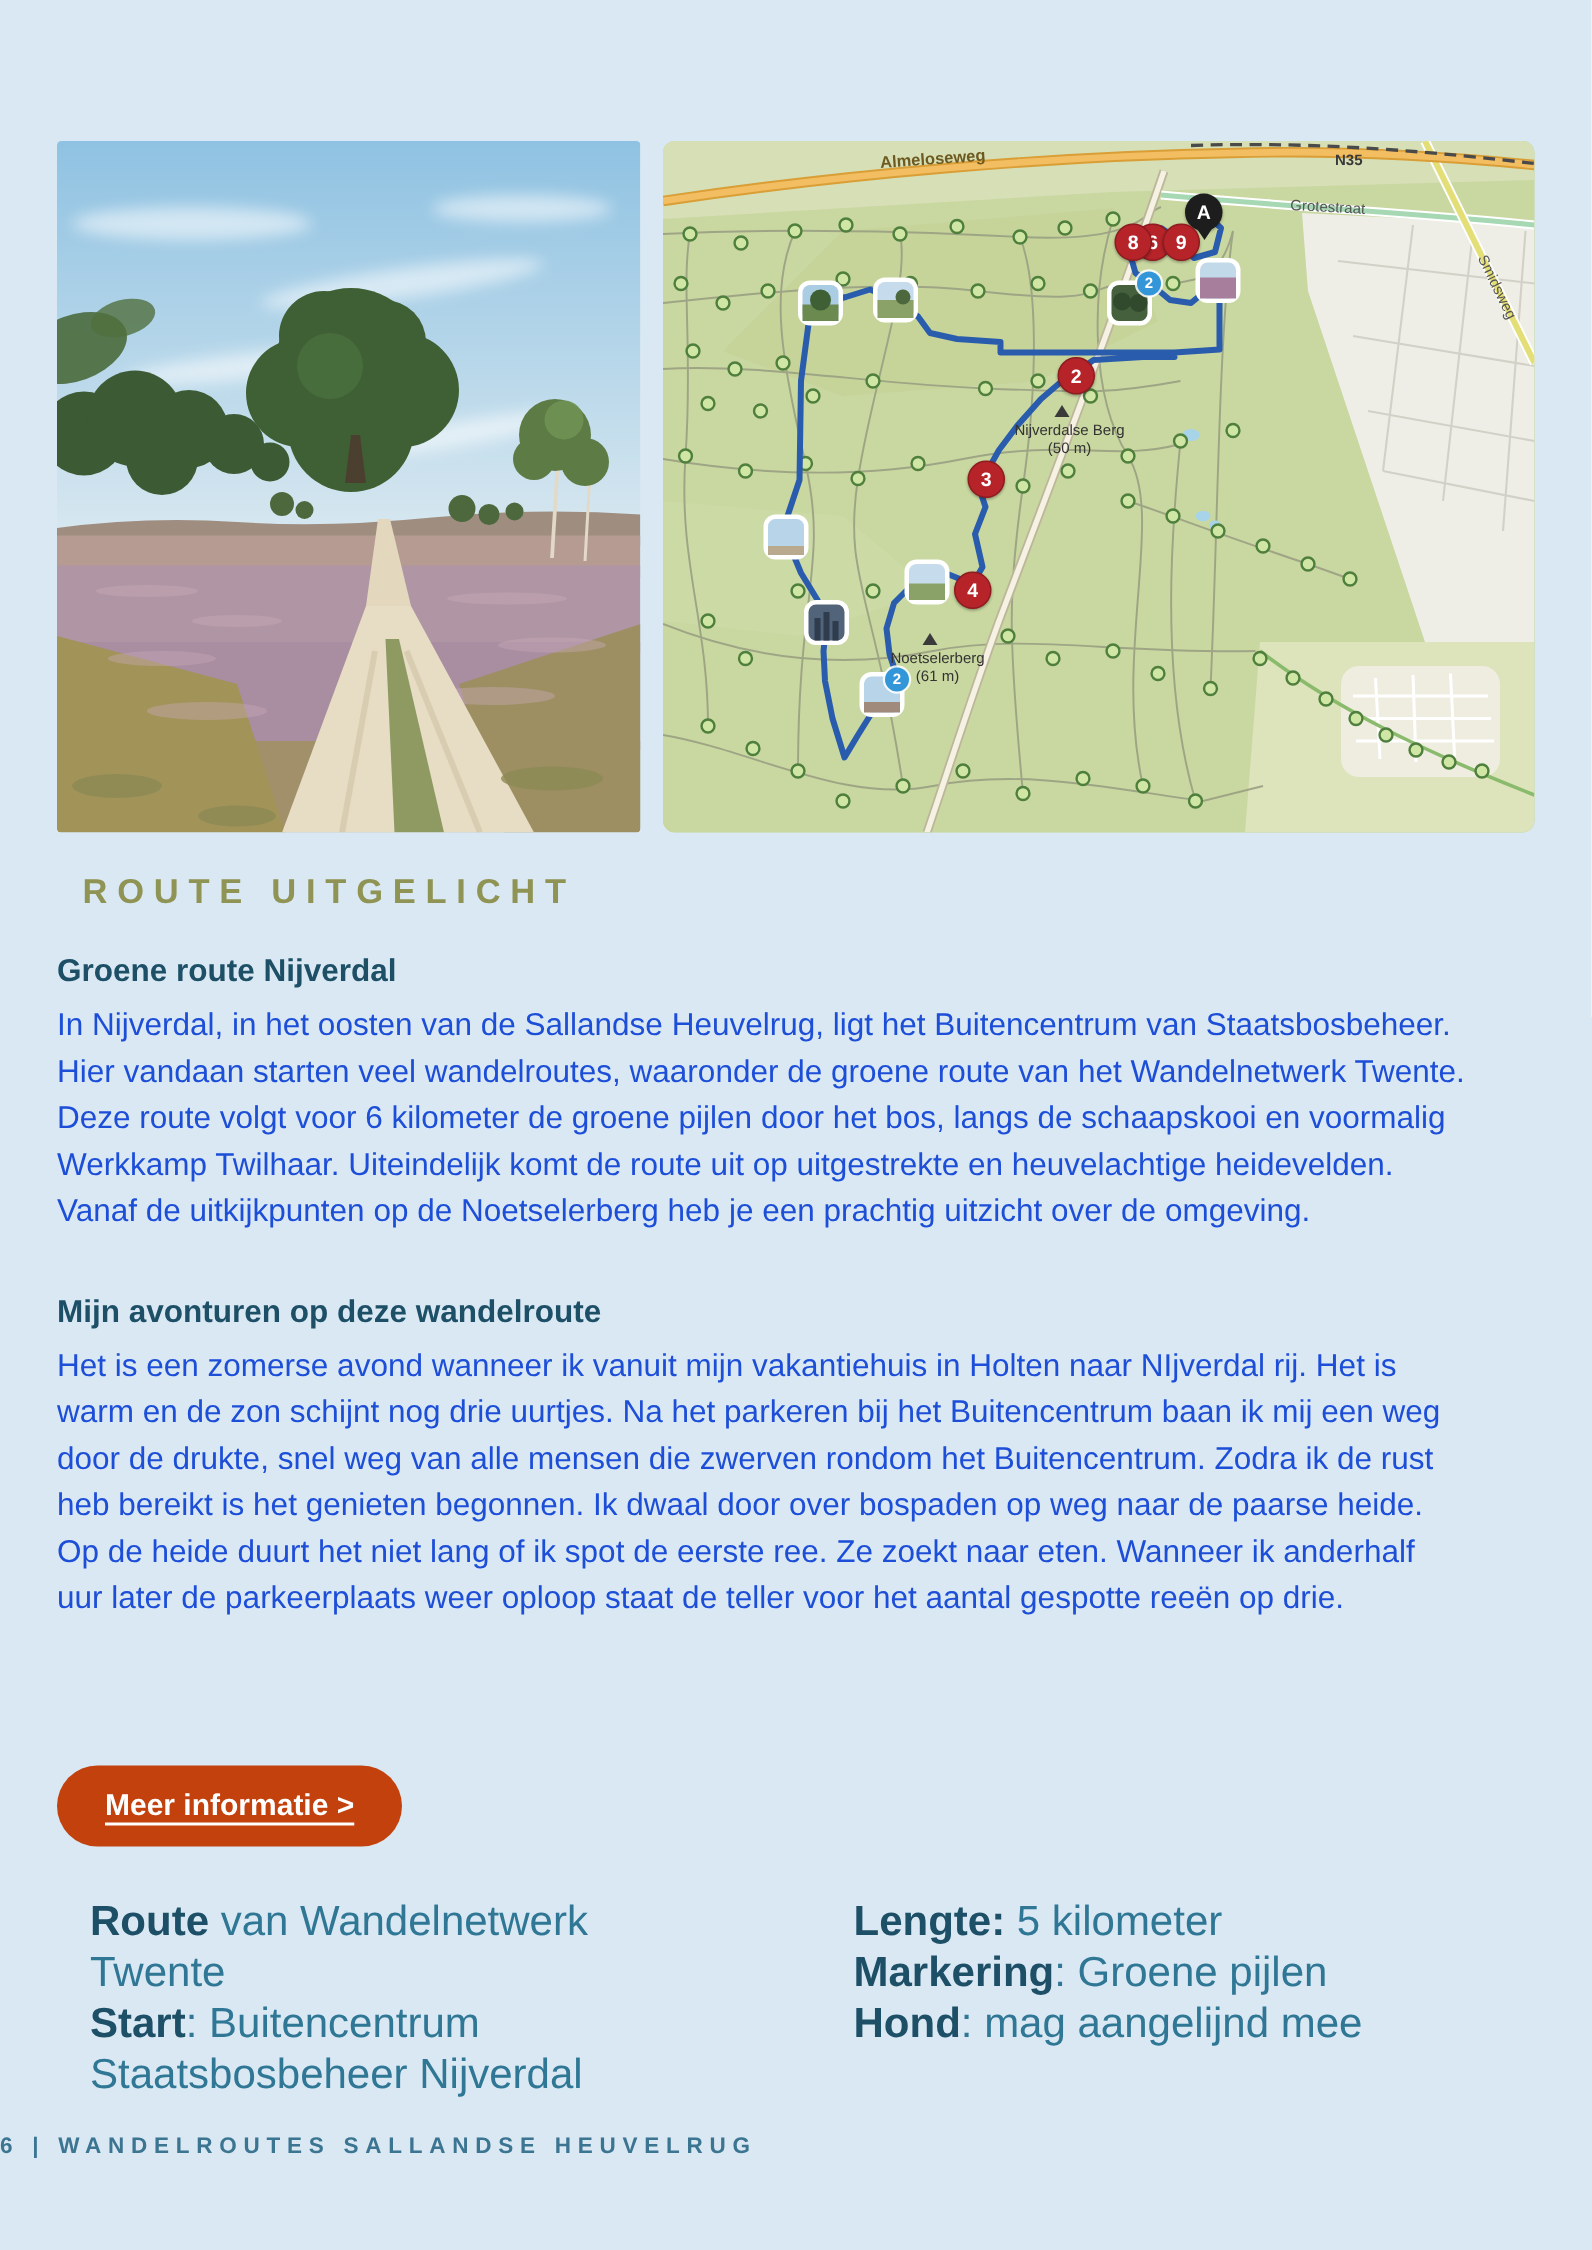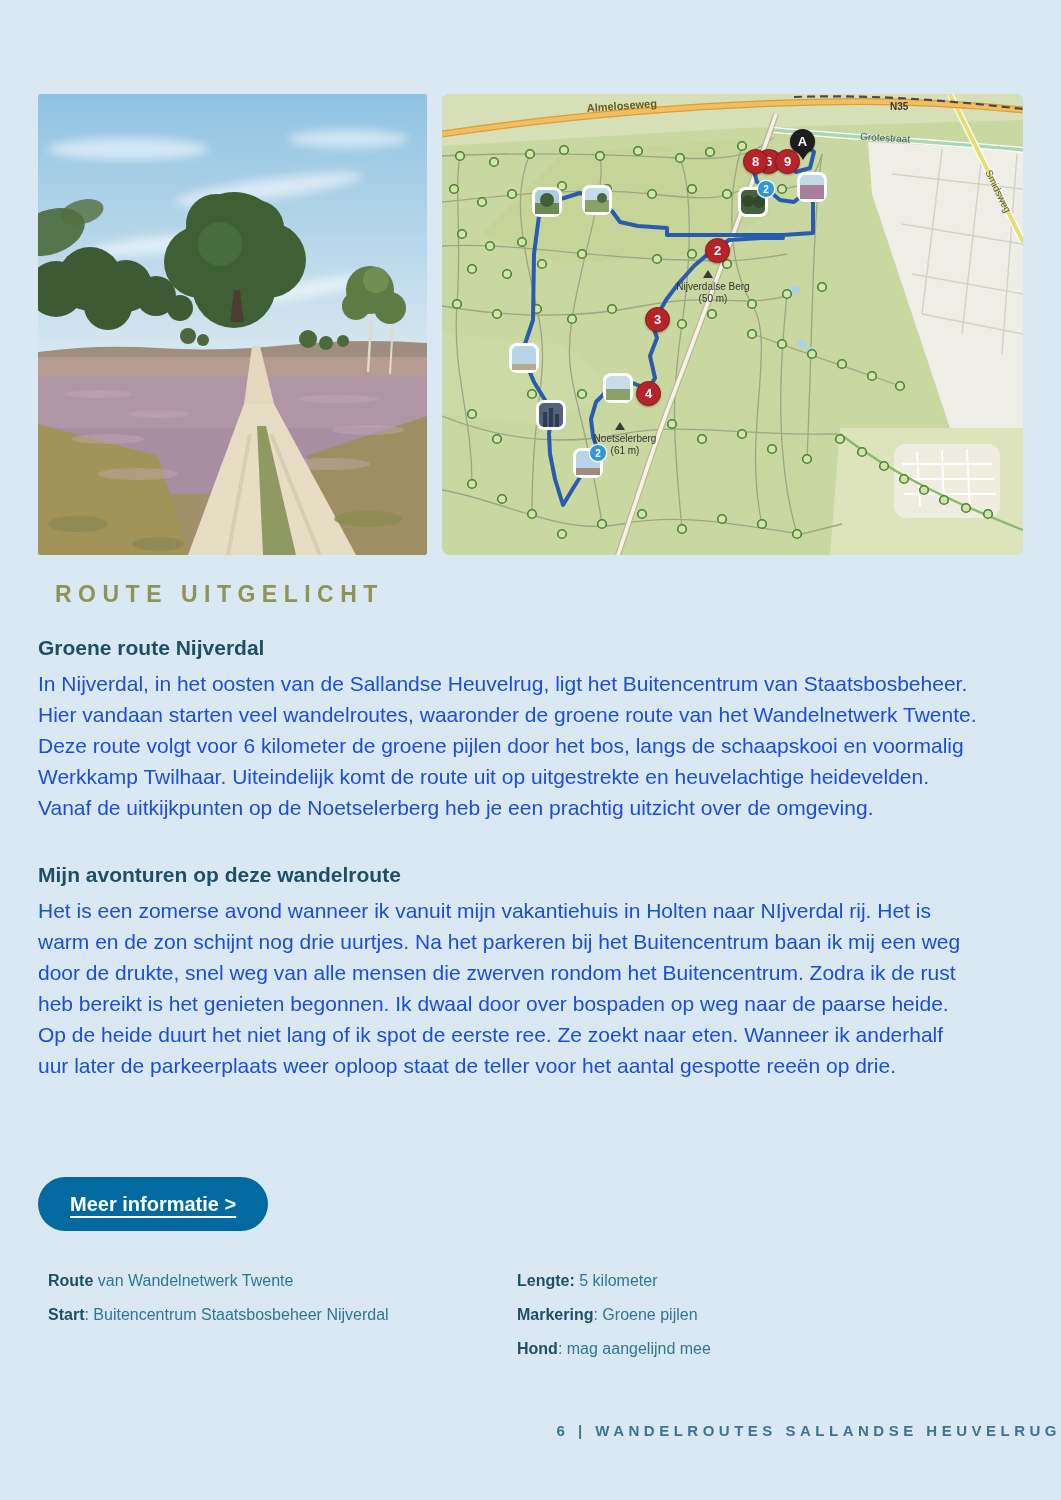--- a/index.html
+++ b/index.html
@@ -15,28 +15,28 @@
   .mk-blue{width:16px;height:16px;background:#3296d8;font-size:10px;box-shadow:0 0 0 1.5px rgba(255,255,255,.85);}
   .mk-start{width:25px;height:25px;background:#1d1d1d;font-size:13px;}
   .mk-start::after{content:"";position:absolute;left:50%;top:100%;transform:translate(-50%,-3px);
       border:6px solid transparent;border-top:9px solid #1d1d1d;}
   .textcol{position:absolute;left:38px;top:581px;width:940px;}
   .kicker{color:#8f9454;font-size:23px;font-weight:700;letter-spacing:6.5px;margin:0 0 24px 17px;}
   .art-title{color:#1d4f67;font-size:21px;font-weight:700;margin:0 0 5px 0;line-height:31px;}
   .art-body{color:#1d4ed8;font-size:21px;line-height:31px;margin:0;}
   .art + .art{margin-top:36px;}
   .cta{position:absolute;left:38px;top:1177px;display:inline-flex;align-items:center;justify-content:center;
-       height:54px;padding:0 32px;background:#0369a1;border:none;border-radius:28px;cursor:pointer;}
+       height:54px;padding:0 32px;background:#c2410c;border:none;border-radius:28px;cursor:pointer;}
   .cta span{color:#ffffff;font-size:20px;font-weight:700;text-decoration:underline;text-underline-offset:5px;}
-  .facts{position:absolute;left:48px;top:1264px;display:flex;color:#2f7795;font-size:16px;line-height:34px;}
+  .facts{position:absolute;left:60px;top:1264px;display:flex;color:#2f7795;font-size:28px;line-height:34px;gap:40px;}
   .facts .col-l{width:400px;}
   .facts .col-r{margin-left:69px;width:420px;}
   .facts strong{color:#1d4f67;font-weight:700;}
   .facts p{margin:0;}
-  .footer{position:absolute;left:0;top:1422px;width:100%;text-align:right;color:#3c7591;
+  .footer{position:absolute;left:0;top:1422px;width:100%;text-align:left;color:#3c7591;
           font-size:15px;font-weight:700;letter-spacing:4.5px;}
 </style>
 </head>
 <body>
 
 <div class="page">
 
   <div class="media-row">
 
     <div class="photo">

